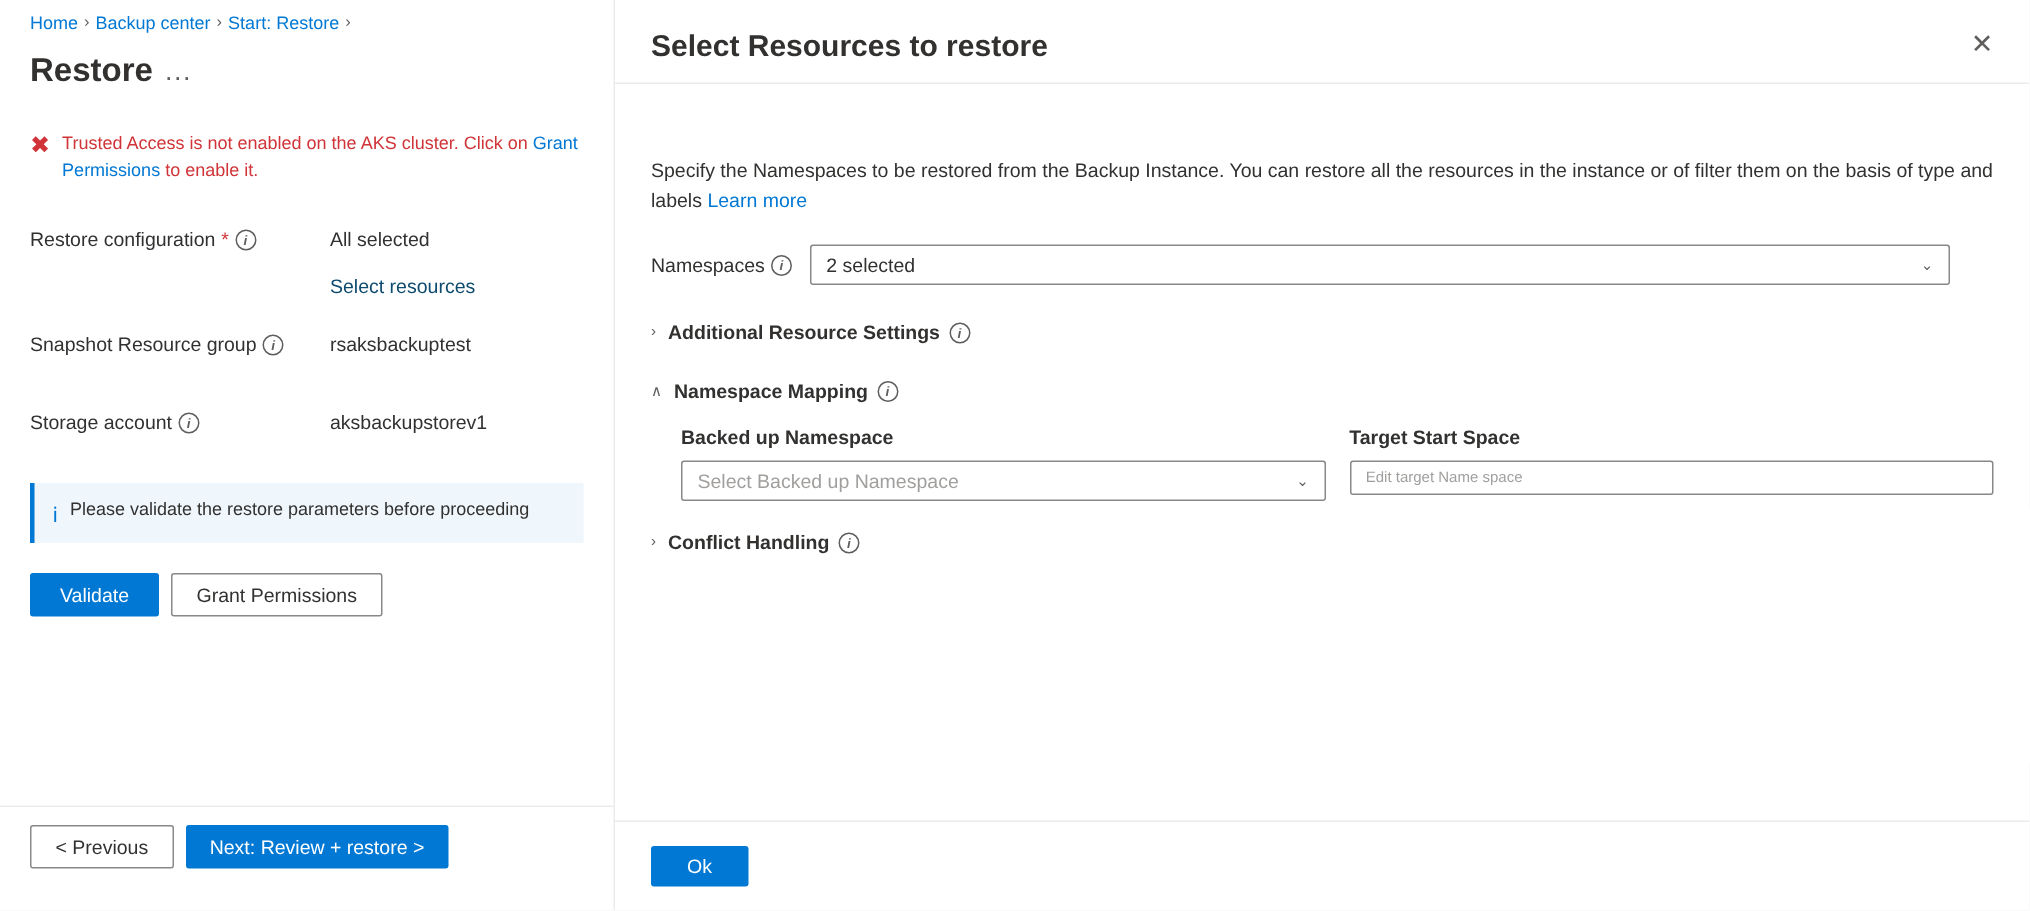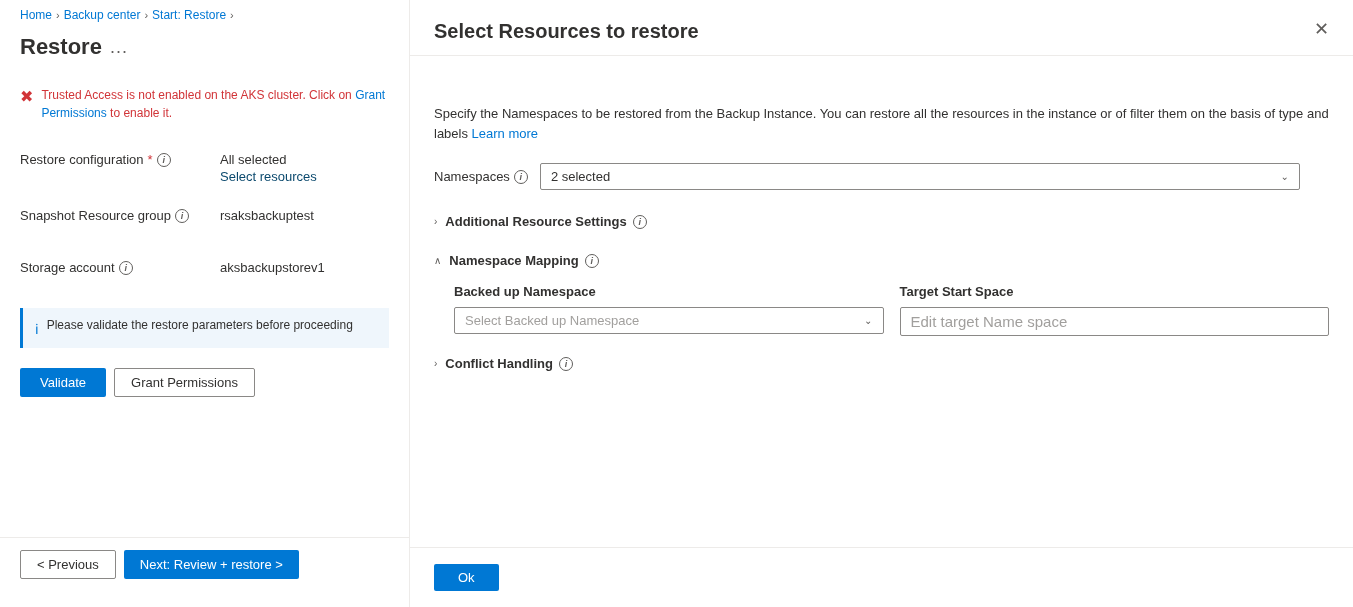--- a/index.html
+++ b/index.html
@@ -147,21 +147,21 @@
 
     .form-value-blue {
       color: #0c4a6e;
       cursor: pointer;
       text-decoration: none;
     }
 
     .value-stack {
       display: flex;
       flex-direction: column;
-      gap: 2px;
+      gap: 16px;
     }
 
     .info-banner {
       display: flex;
       align-items: flex-start;
       gap: 8px;
       background: #eff6fc;
       border-left: 3px solid #0078d4;
       padding: 10px 12px;
       margin: 0 0 20px 0;
@@ -377,21 +377,21 @@
       cursor: pointer;
       display: flex;
       align-items: center;
       justify-content: space-between;
     }
 
     .col-input-text {
       width: 100%;
       border: 1px solid #8a8886;
       padding: 5px 10px;
-      font-size: 15px;
+      font-size: 10px;
       color: #ec4899;
       background: #fff;
       border-radius: 2px;
     }
 
     .col-input-text::placeholder { color: #a19f9d; }
 
     .dialog-footer {
       padding: 16px 24px;
       border-top: 1px solid #edebe9;

